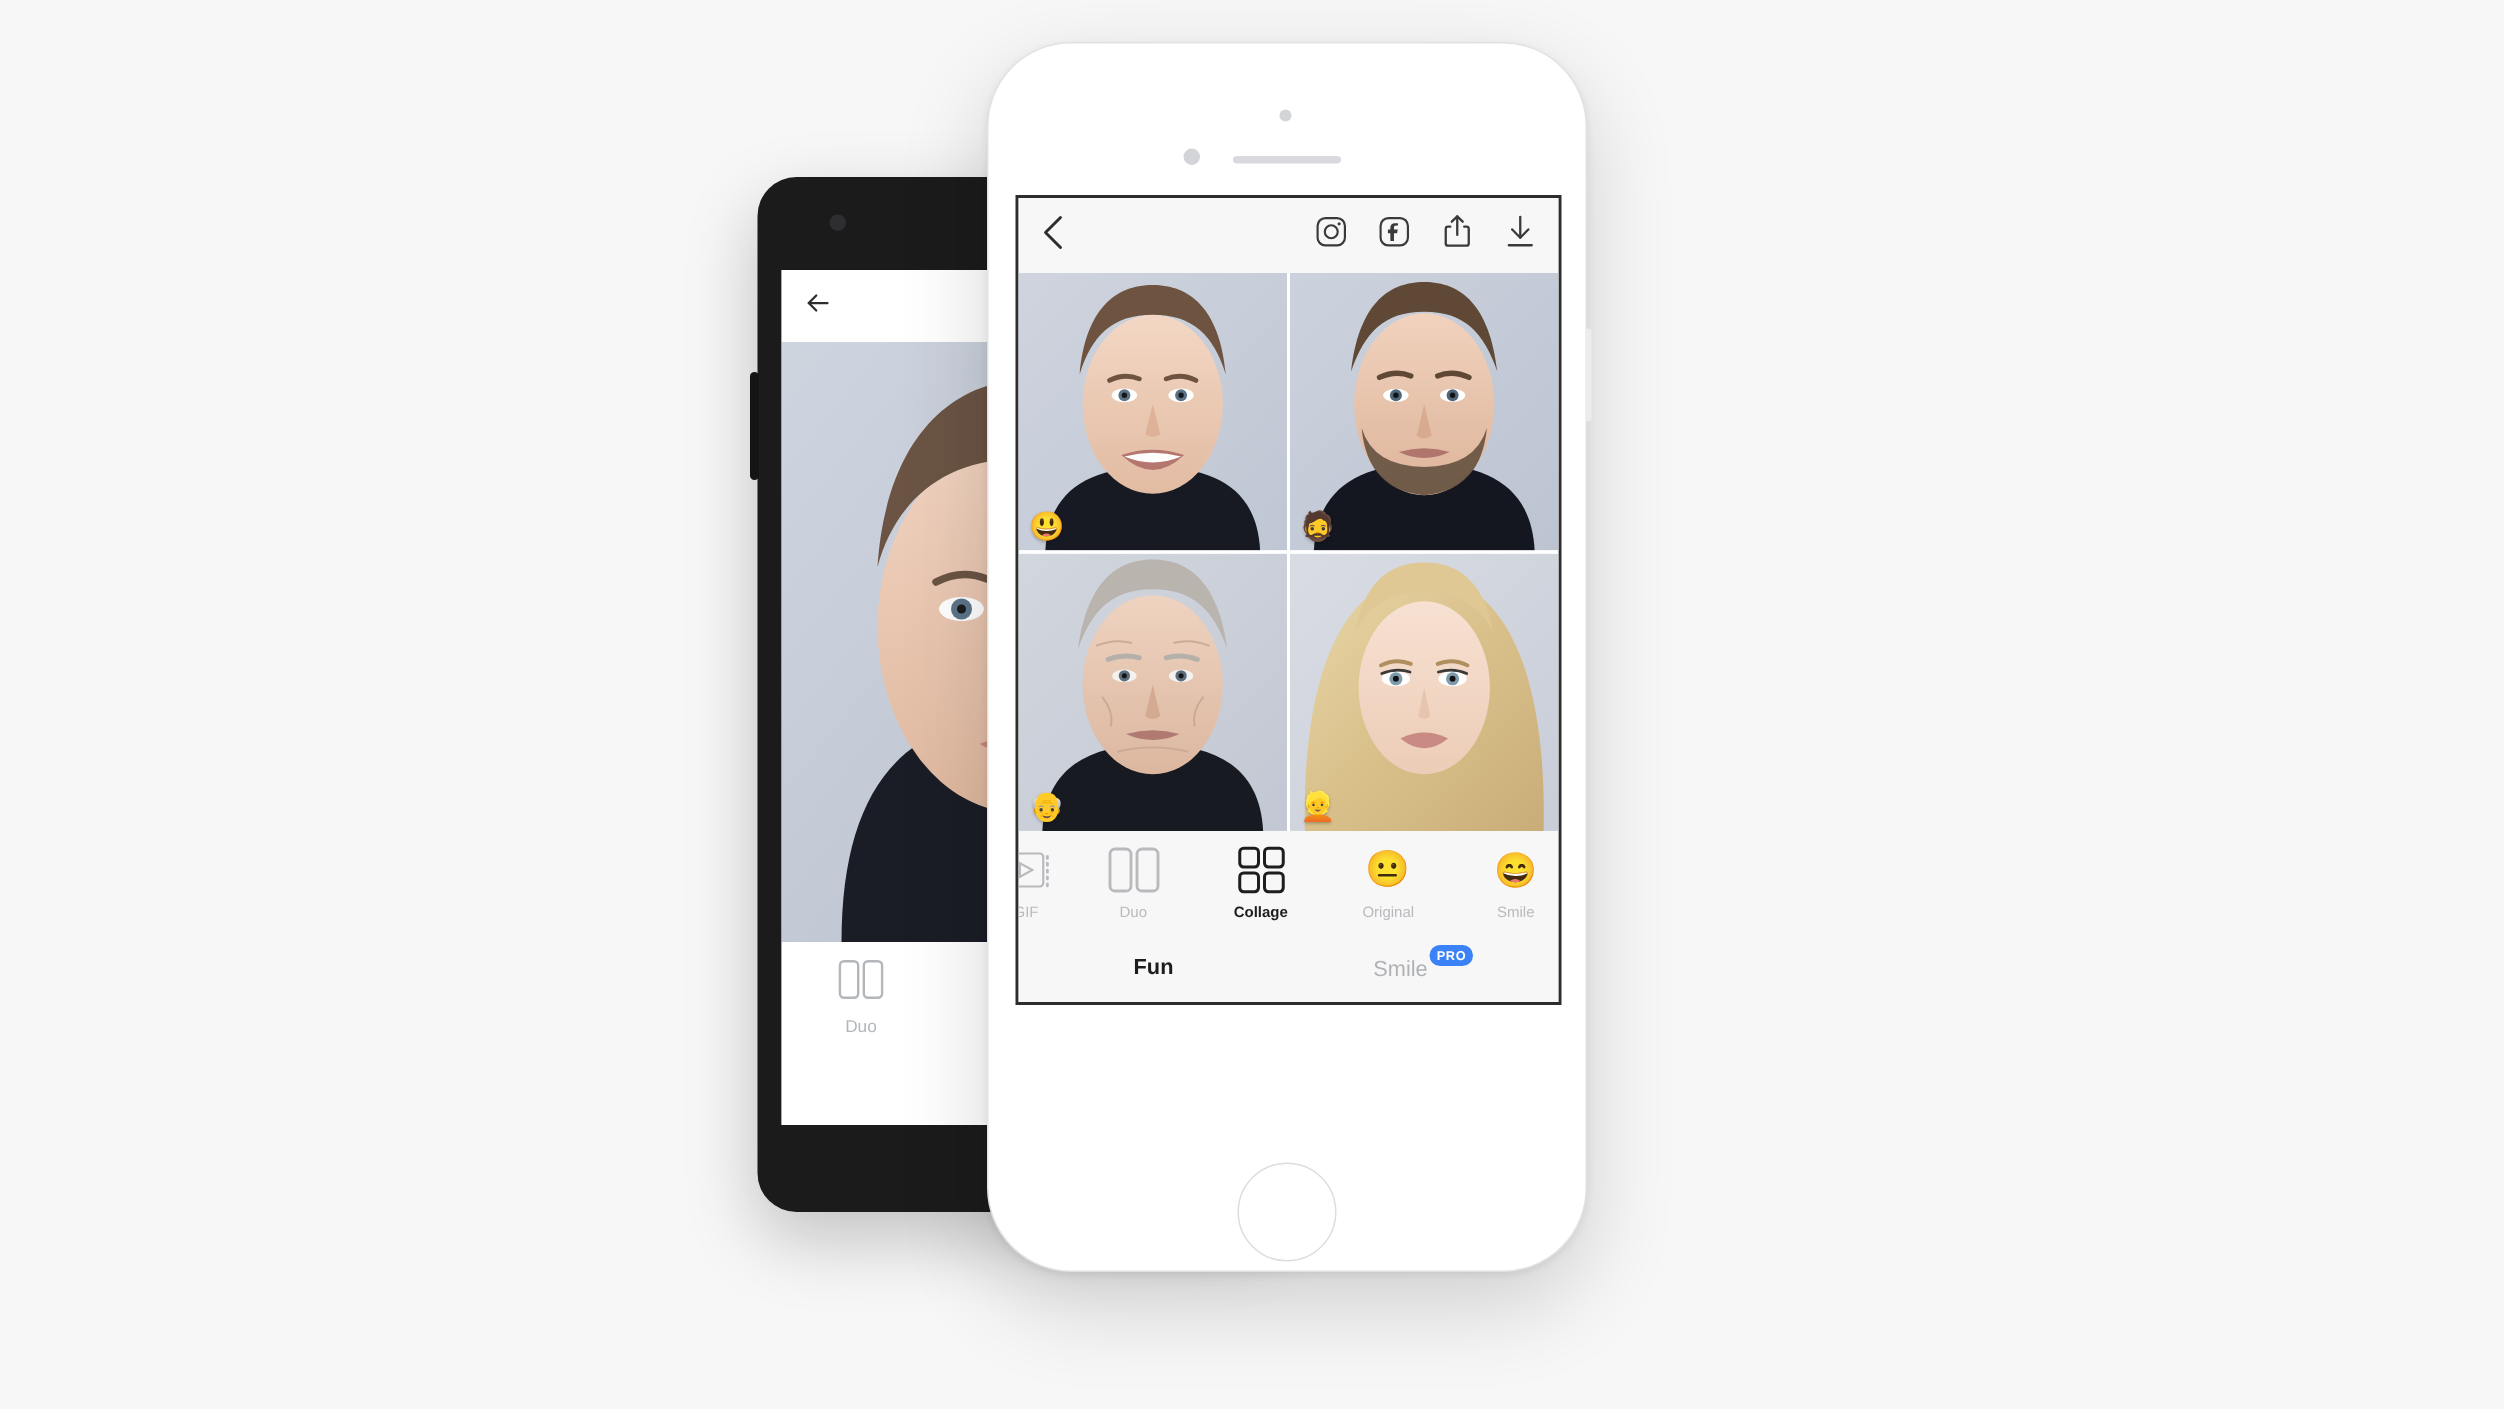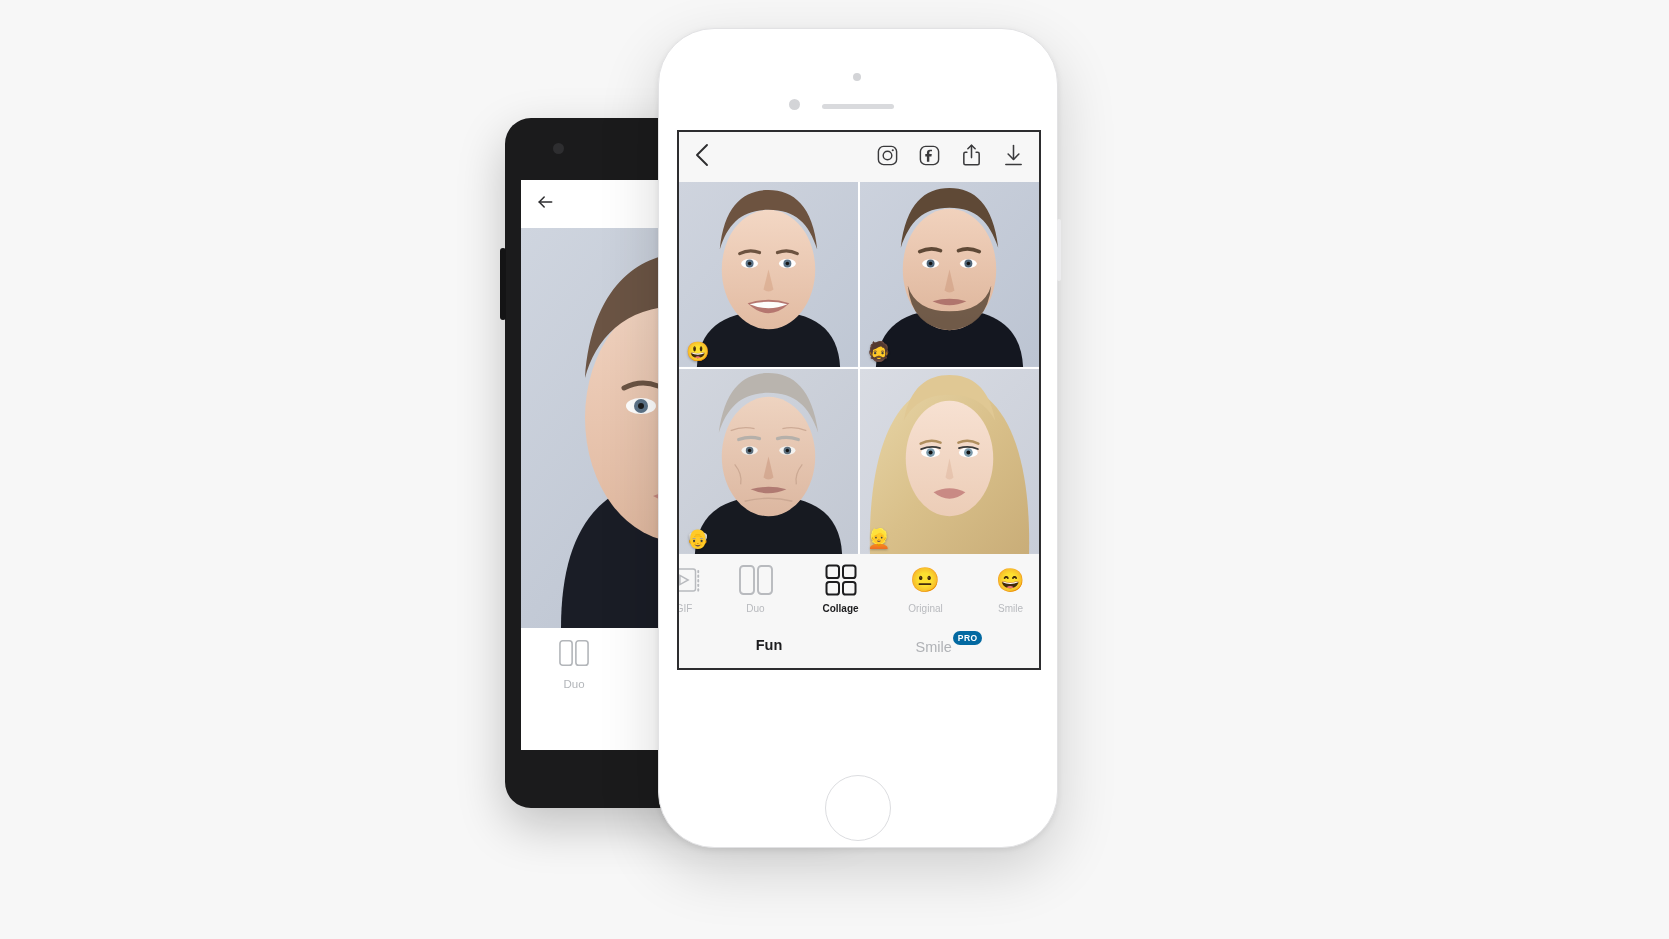--- a/index.html
+++ b/index.html
@@ -146,21 +146,21 @@
     display: flex; align-items: center; height: 42px;
     padding-bottom: 4px;
   }
   .i-mode {
     flex: 1 1 0; text-align: center; font-size: 14.5px; color: #b0b2b6;
     position: relative;
   }
   .i-mode.active { color: #1d1d1f; font-weight: bold; }
   .pro-badge {
     display: inline-block; vertical-align: super;
-    background: #0369a1; color: #fff;
+    background: #3b82f6; color: #fff;
     font-size: 8.5px; font-weight: bold; letter-spacing: .4px;
     border-radius: 7px; padding: 2px 5px; margin-left: 1px;
     position: relative; top: -5px;
   }
   .emoji { font-size: 24px; line-height: 1; }
   .emoji-sm { font-size: 23px; line-height: 1; }
 </style>
 </head>
 <body>
 

